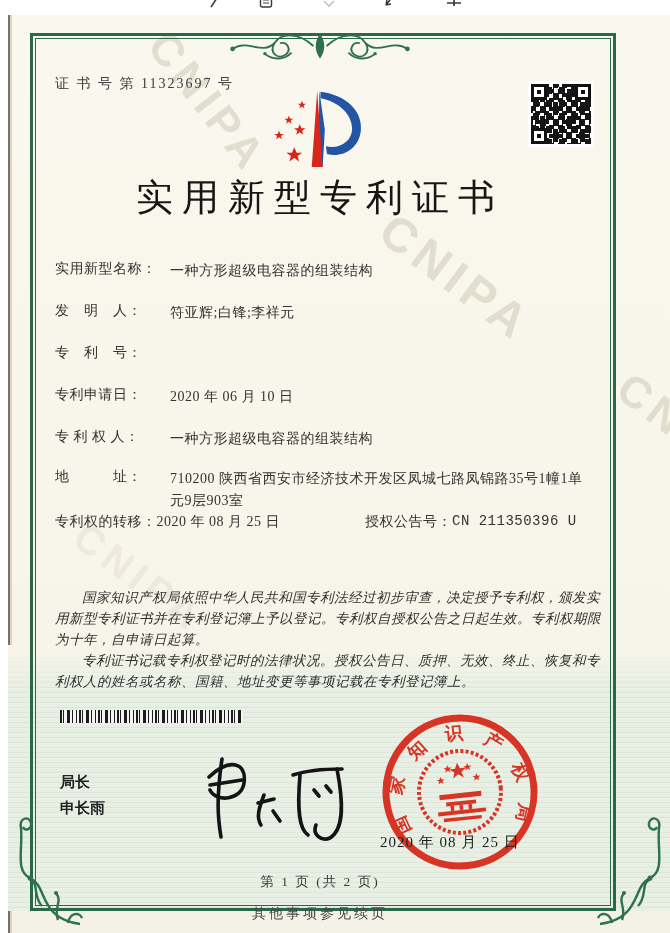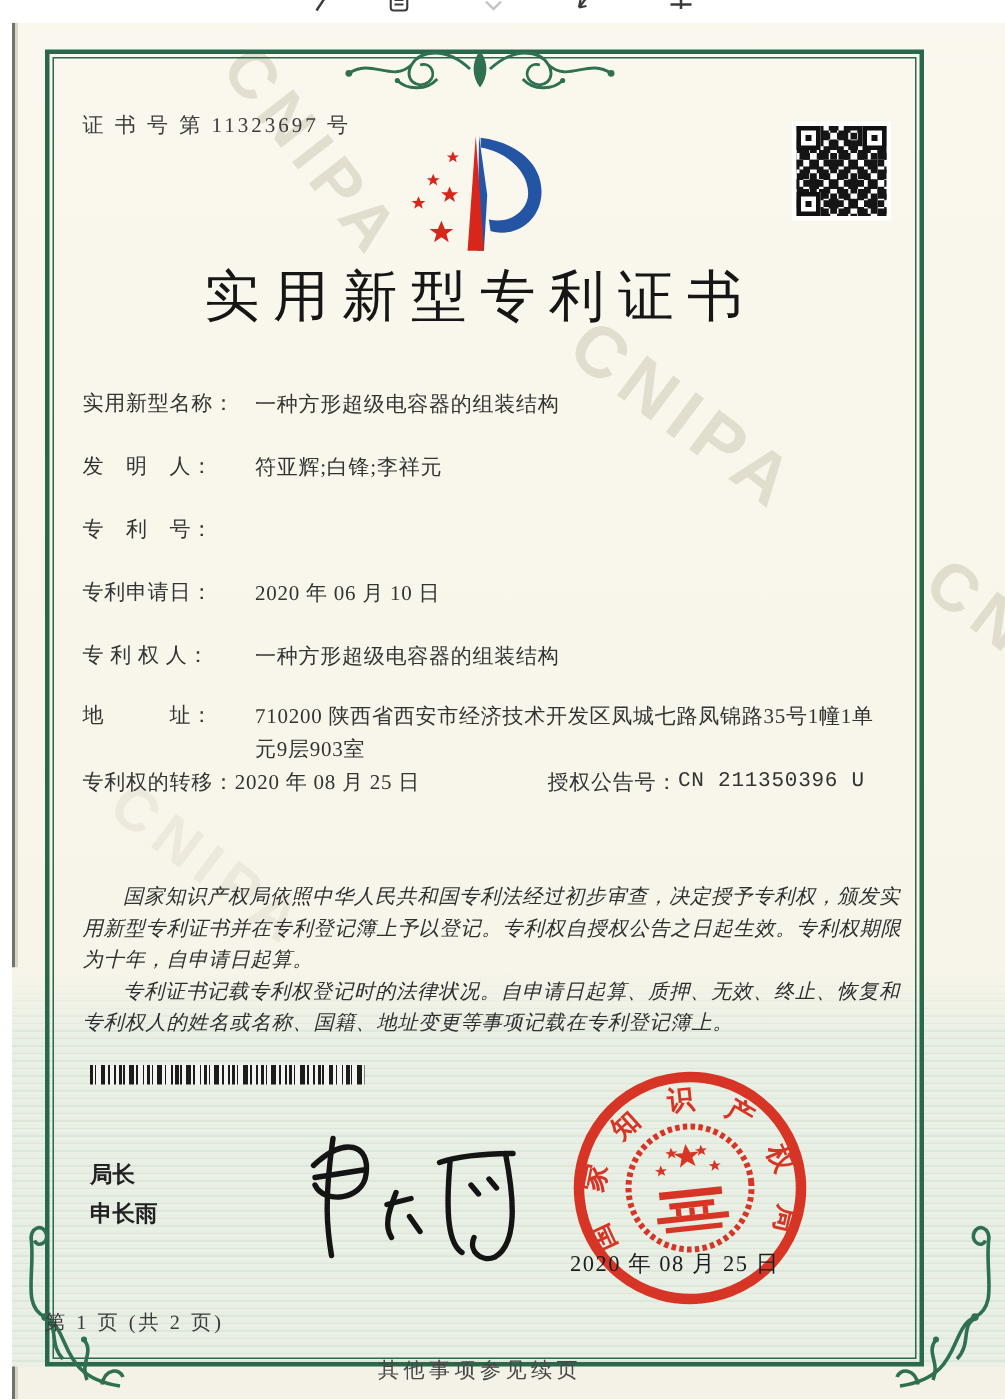--- a/index.html
+++ b/index.html
@@ -52,30 +52,30 @@
   .legal{position:absolute;left:47px;top:527px;width:546px;font-size:13.5px;line-height:21px;
          color:#2f2f2f;font-style:italic;letter-spacing:.5px;margin-top:45px;}
   .legal p{margin:0;text-indent:2em;}
   
   .barcode{position:absolute;left:52px;top:695px;width:183px;height:13px;
     background:repeating-linear-gradient(90deg,
       #1c1c1c 0 2px, #f4f4f0 2px 3px, #1c1c1c 3px 4px, #f4f4f0 4px 7px,
       #1c1c1c 7px 10px, #f4f4f0 10px 12px, #1c1c1c 12px 13px, #f4f4f0 13px 16px,
       #1c1c1c 16px 17px, #f4f4f0 17px 19px);}
   
-  .director{position:absolute;left:52px;top:756px;font-family:Liberation Serif, serif;
+  .director{position:absolute;left:52px;top:756px;font-family:Liberation Mono, monospace;
             font-size:15px;font-weight:bold;color:#222;line-height:26px;}
   .signature{position:absolute;left:192px;top:730px;}
   
   .seal{position:absolute;left:357px;top:682px;transform:rotate(-6deg);opacity:.93;}
   .seal-char{font-size:18px;font-weight:bold;fill:#d62718;text-anchor:middle;
              font-family:"Liberation Serif",serif;}
   .seal-date{position:absolute;left:372px;top:818px;font-size:15px;color:#1d1d1d;letter-spacing:1px;z-index:3;}
   
-  .page-no{position:absolute;left:22px;top:858px;width:580px;text-align:left;
+  .page-no{position:absolute;left:22px;top:858px;width:580px;text-align:center;
            font-size:13.5px;letter-spacing:2px;color:#3a3a3a;}
   .note{position:absolute;left:22px;top:890px;width:580px;text-align:center;
         font-size:14px;letter-spacing:3px;color:#474747;}
   .orn{position:absolute;color:#2e7050;}
   .orn-top{left:217px;top:11px;}
   .orn-bl{left:2px;top:793px;}
   .orn-br{left:572px;top:793px;transform:scaleX(-1);}
 </style>
 </head>
 <body>
@@ -212,21 +212,21 @@
         <span>2020 年 08 月 25 日</span>
       </span>
       <span class="pair second">
         <span>授权公告号：</span>
         <span>CN 211350396 U</span>
       </span>
     </div>
 
     <div class="legal">
       <p>国家知识产权局依照中华人民共和国专利法经过初步审查，决定授予专利权，颁发实用新型专利证书并在专利登记簿上予以登记。专利权自授权公告之日起生效。专利权期限为十年，自申请日起算。</p>
-      <p>专利证书记载专利权登记时的法律状况。自申请日起算、质押、无效、终止、恢复和专利权人的姓名或名称、国籍、地址变更等事项记载在专利登记簿上。</p>
+      <p>专利证书记载专利权登记时的法律状况。授权公告日、质押、无效、终止、恢复和专利权人的姓名或名称、国籍、地址变更等事项记载在专利登记簿上。</p>
     </div>
 
     <div class="barcode"></div>
 
     <div class="director">
       <div>局长</div>
       <div>申长雨</div>
     </div>
     <svg class="signature" width="155" height="108" viewBox="0 0 155 108">
       <g stroke="#141414" stroke-width="3.6" fill="none" stroke-linecap="round">

